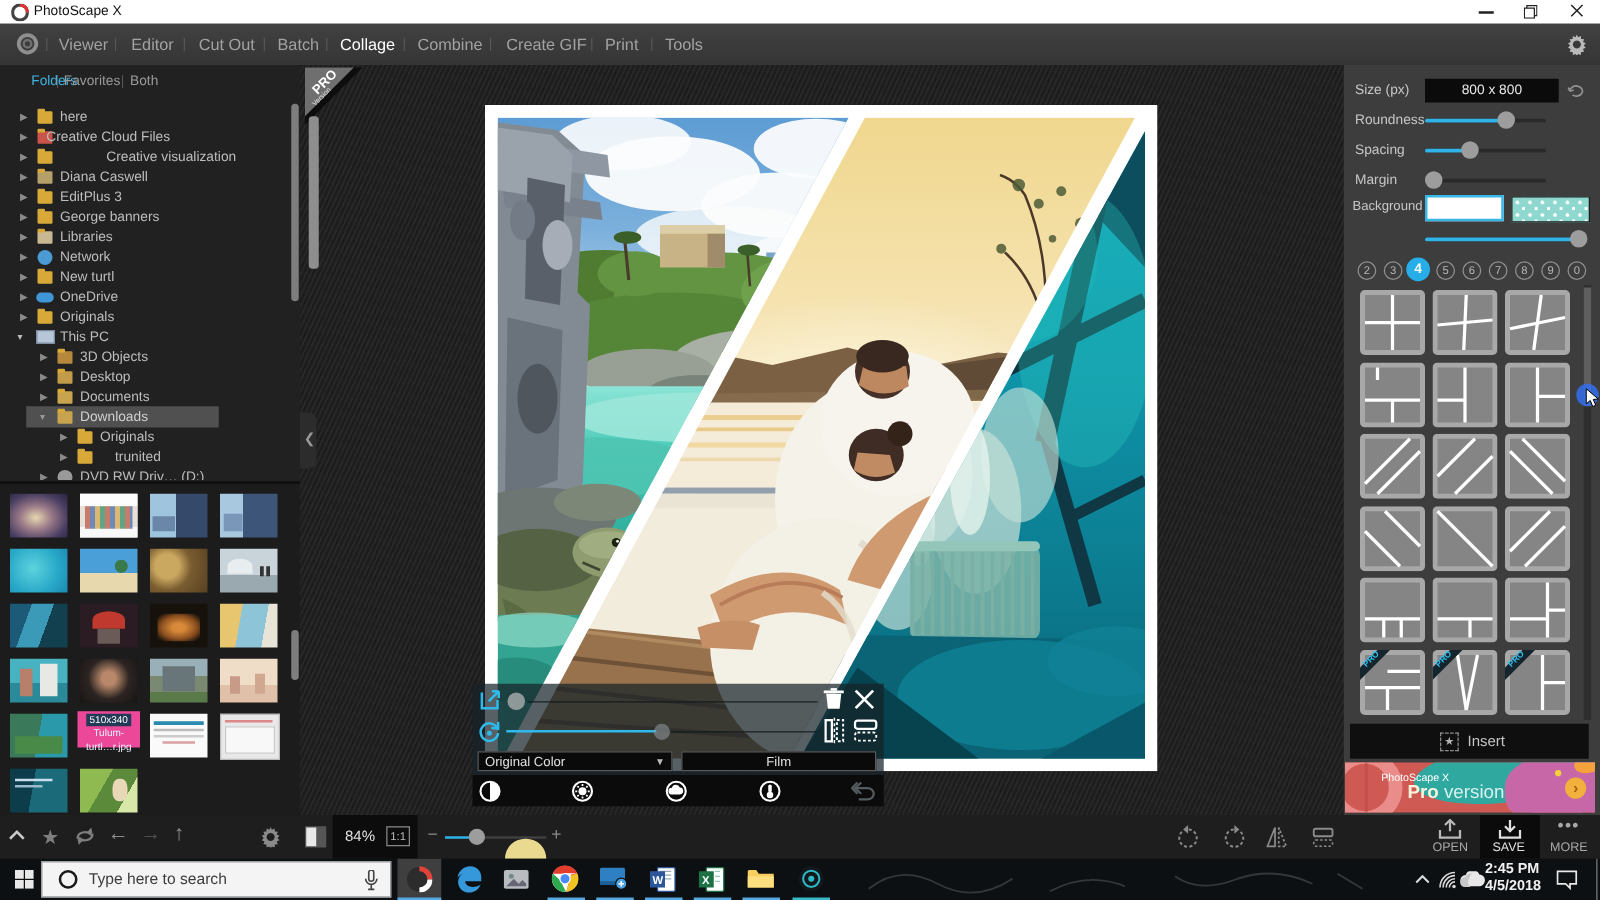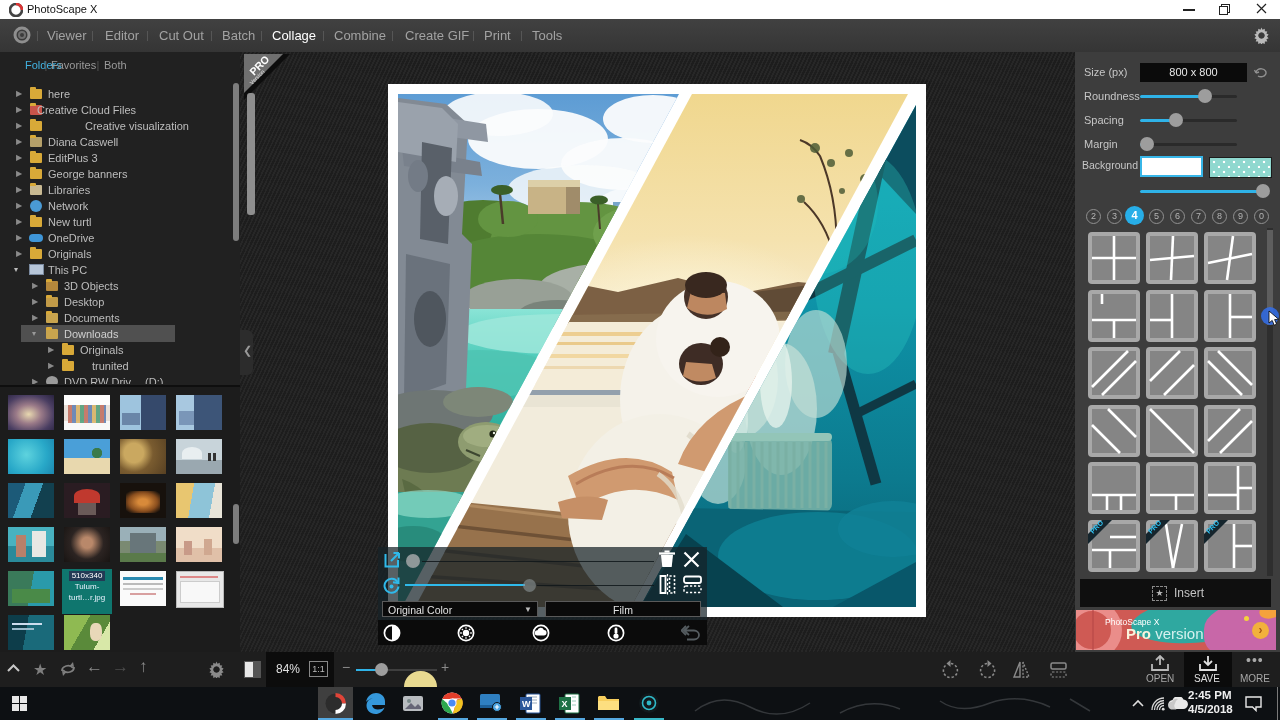--- a/index.html
+++ b/index.html
@@ -238,21 +238,21 @@
     <div class="th" style="left:120px;top:140px;background:linear-gradient(#9ab0b8 0 40%,#7a8a72 40% 75%,#5a7a4a 75%);">
         <div style="position:absolute;left:10px;top:6px;width:26px;height:20px;background:#68767a;"></div>
       </div>
     <div class="th" style="left:176px;top:140px;background:linear-gradient(#f0ddc8 0 60%,#e0c0a8 60%);">
         <div style="position:absolute;left:8px;top:14px;width:8px;height:14px;background:#c89a88;"></div>
         <div style="position:absolute;left:28px;top:12px;width:8px;height:16px;background:#d0a890;"></div>
       </div>
     <div class="th" style="left:8px;top:184px;background:linear-gradient(100deg,#3a7a5a 0 50%,#2a9aaa 50%);">
         <div style="position:absolute;left:4px;top:18px;width:38px;height:14px;background:#4a8a48;"></div>
       </div>
-    <div class="th" style="left:62px;top:182px;width:50px;height:45px;background:#0f766e;">
+    <div class="th" style="left:62px;top:182px;width:50px;height:29px;background:#ec4899;">
       <div style="position:absolute;left:7px;top:2px;width:36px;height:10px;background:#223a55;color:#fff;font-size:8px;line-height:10px;text-align:center;">510x340</div>
       <div style="position:absolute;left:0;top:13px;width:50px;height:12px;font-size:8px;color:#eaf2ff;text-align:center;">Tulum-</div>
       <div style="position:absolute;left:0;top:24px;width:50px;height:12px;font-size:8px;color:#eaf2ff;text-align:center;">turtl…r.jpg</div>
     </div>
     <div class="th" style="left:120px;top:184px;background:#fafafa;">
         <div style="position:absolute;left:3px;top:6px;width:40px;height:3px;background:#2a8ab0;"></div>
         <div style="position:absolute;left:3px;top:12px;width:40px;height:2px;background:#bbb;"></div>
         <div style="position:absolute;left:3px;top:17px;width:40px;height:2px;background:#ccc;"></div>
         <div style="position:absolute;left:10px;top:22px;width:26px;height:2px;background:#d8a0a0;"></div>
       </div>
@@ -785,20 +785,28 @@
   <div class="abs" style="left:404px;top:19px;width:33px;height:16px;border-radius:17px 17px 0 0;background:#e9da90;"></div>
 </div>
 
 <div id="taskbar" class="abs">
   <svg class="abs" style="left:12px;top:9px;" width="15" height="15" viewBox="0 0 15 15">
       <rect x="0" y="0" width="7" height="7" fill="#e8e8e8"></rect>
       <rect x="8" y="0" width="7" height="7" fill="#e8e8e8"></rect>
       <rect x="0" y="8" width="7" height="7" fill="#e8e8e8"></rect>
       <rect x="8" y="8" width="7" height="7" fill="#e8e8e8"></rect>
     </svg>
+  <div class="abs" style="left:33px;top:2px;width:280px;height:29px;background:#f4f4f4;border:1px solid #9a9a9a;box-sizing:border-box;">
+    <div style="position:absolute;left:13px;top:6px;width:15px;height:15px;border-radius:50%;border:2.5px solid #1a1a1a;box-sizing:border-box;"></div>
+    <div style="position:absolute;left:37px;top:6px;font-size:12.5px;color:#3c3c3c;">Type here to search</div>
+    <svg class="abs" style="left:257px;top:6px;" width="12" height="17" viewBox="0 0 12 17">
+        <rect x="4" y="0" width="4" height="9" rx="2" fill="none" stroke="#444" stroke-width="1.3"></rect>
+        <path d="M1.5 7 a4.5 4.5 0 0 0 9 0 M6 12 L6 15 M3.5 15.5 L8.5 15.5" stroke="#444" stroke-width="1.3" fill="none"></path>
+      </svg>
+  </div>
 
   <div class="abs" style="left:318px;top:0;width:35px;height:33px;background:#3f3f3f;"></div>
   <svg class="abs" style="left:325px;top:6px;" width="21" height="21" viewBox="0 0 21 21">
     <circle cx="10.5" cy="10.5" r="10" fill="#2c2c2c"></circle>
     <path d="M10.5 2 A8.5 8.5 0 0 1 19 10.5" fill="none" stroke="#e04438" stroke-width="4"></path>
     <path d="M19 10.5 A8.5 8.5 0 0 1 10.5 19" fill="none" stroke="#fff" stroke-width="4"></path>
   </svg>
 
   <svg class="abs" style="left:364px;top:5px;" width="23" height="23" viewBox="0 0 23 23">
     <path d="M2 10 C3 4 8 1 12 1 C18 1 21 5.5 21 9.5 L21 13 L8 13 C8.5 16 11 17.5 14 17.5 C17 17.5 19 16.5 20.5 15.5 C19 19.5 15.5 22 11.5 22 C6 22 2.5 18 2.5 13.5 C2.5 9 6 6.5 9 6.2 C4.5 7 2.5 9.5 2 10 Z" fill="#3598db"></path>

